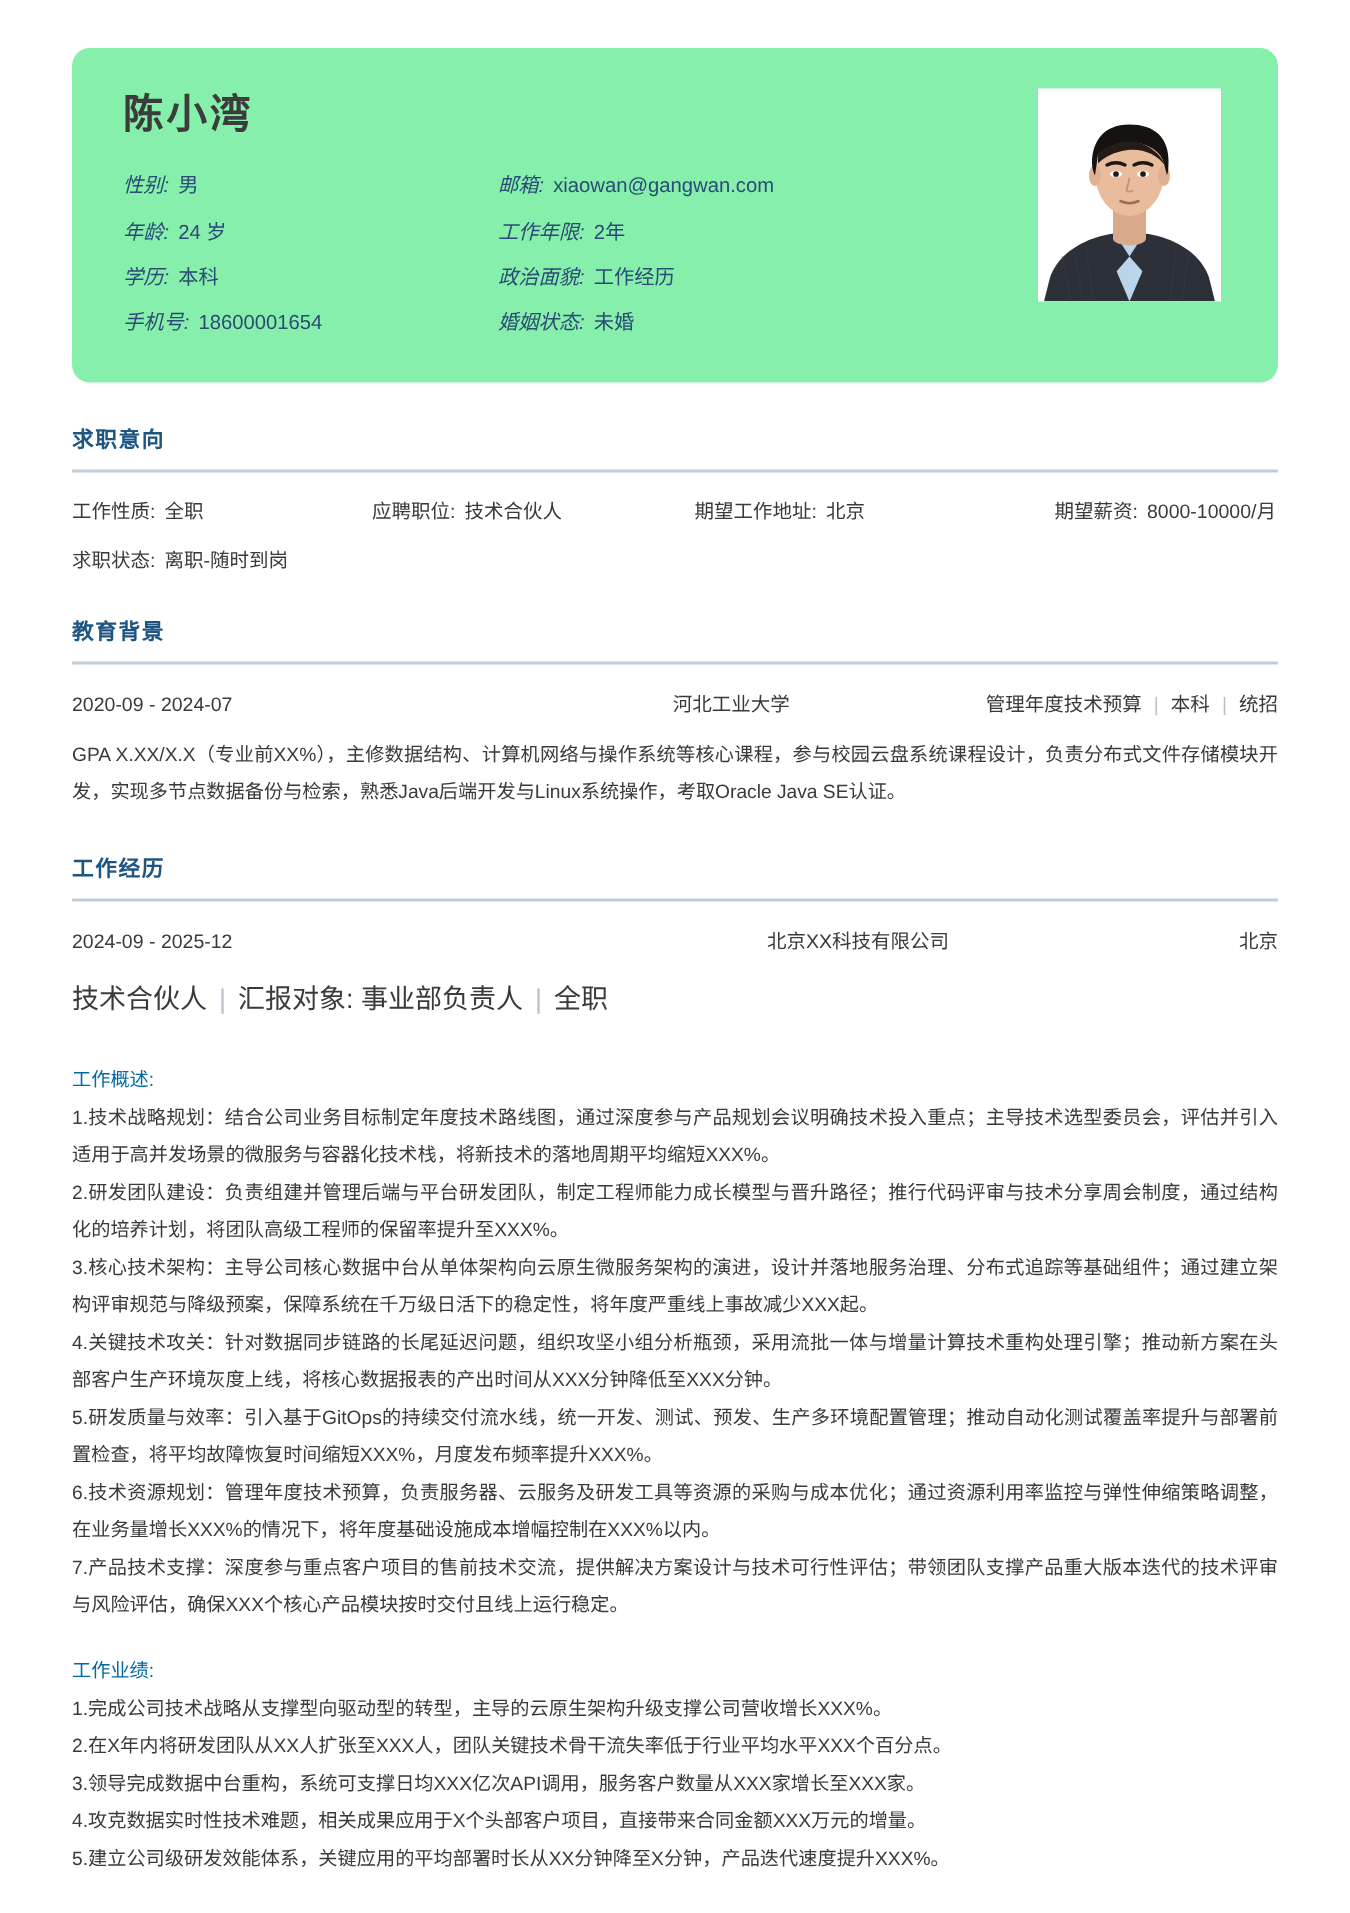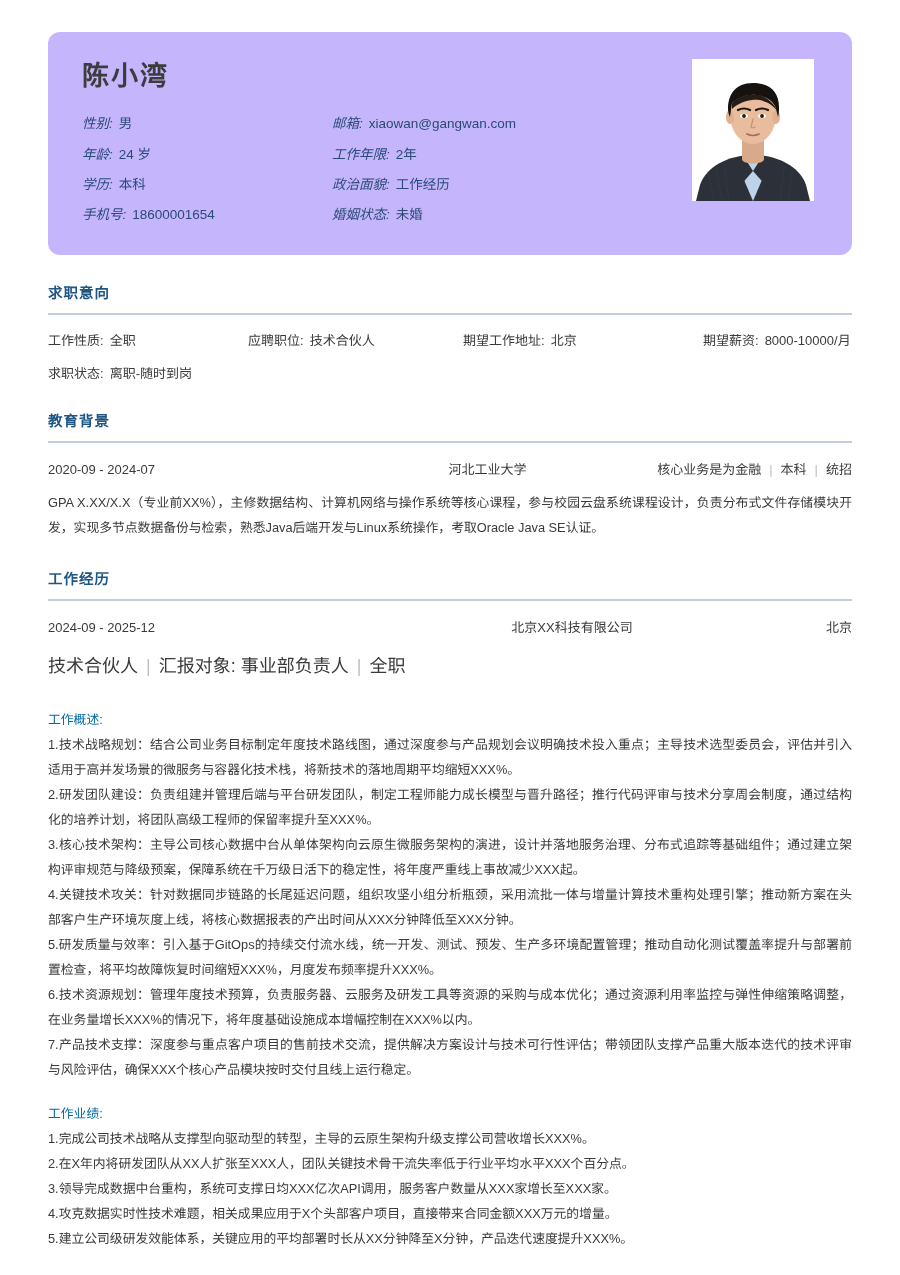--- a/index.html
+++ b/index.html
@@ -19,21 +19,21 @@
   .page {
     width: 900px;
     min-height: 1275px;
     background: #ffffff;
     padding: 32px 48px 24px 48px;
   }
 
   
   .header-card {
     position: relative;
-    background: #c4b5fd;
+    background: #86efac;
     border-radius: 12px;
     padding: 28px 34px 30px 34px;
     min-height: 220px;
   }
 
   .name {
     font-size: 27px;
     font-weight: bold;
     color: #3C3C3C;
     letter-spacing: 2px;
@@ -276,21 +276,21 @@
 
   <div class="section">
     <div class="section-title">教育背景</div>
     <div class="section-rule"></div>
 
     <div class="entry">
       <div class="entry-head">
         <div class="entry-date">2020-09 - 2024-07</div>
         <div class="entry-org">河北工业大学</div>
         <div class="entry-right-edu">
-          <span>核心业务是为金融</span><span class="sep">|</span><span>本科</span><span class="sep">|</span><span>统招</span>
+          <span>管理年度技术预算</span><span class="sep">|</span><span>本科</span><span class="sep">|</span><span>统招</span>
         </div>
       </div>
       <div class="entry-body">GPA X.XX/X.X（专业前XX%），主修数据结构、计算机网络与操作系统等核心课程，参与校园云盘系统课程设计，负责分布式文件存储模块开发，实现多节点数据备份与检索，熟悉Java后端开发与Linux系统操作，考取Oracle Java SE认证。</div>
     </div>
   </div>
 
   <div class="section">
     <div class="section-title">工作经历</div>
     <div class="section-rule"></div>
 

